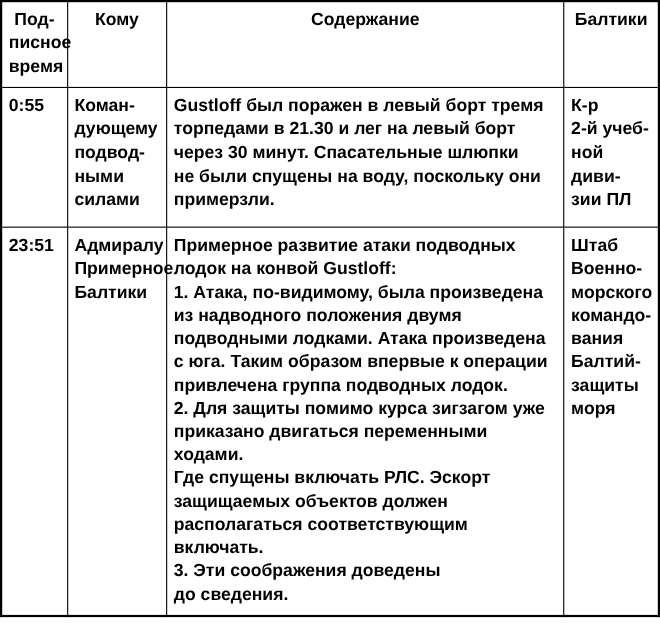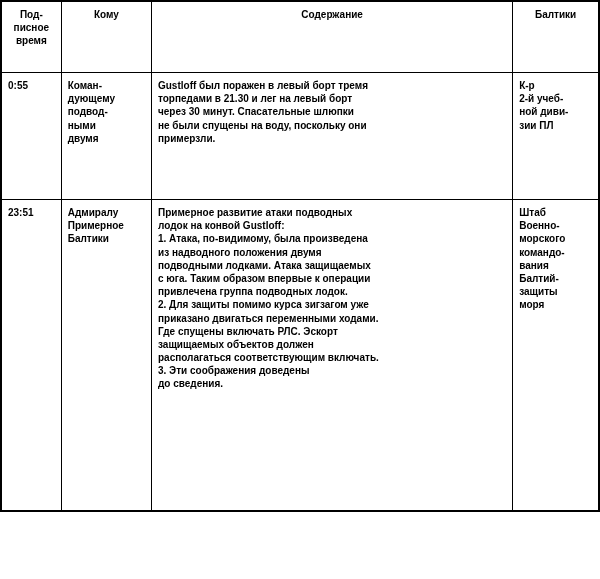--- a/index.html
+++ b/index.html
@@ -17,21 +17,21 @@
   #doc-table {
     border-collapse: collapse;
     width: 600px;
     table-layout: fixed;
     border: 2px solid #000;
   }
   #doc-table td, #doc-table th {
     border: 1px solid #000;
     vertical-align: top;
     padding: 6px 6px 8px 6px;
-    font-size: 10px;
+    font-size: 16px;
     line-height: 1.32;
     font-weight: bold;
   }
   thead th {
     text-align: center;
     vertical-align: middle;
     font-size: 14px;
     padding: 7px 4px;
     height: 56px;
   }
@@ -90,21 +90,21 @@
   <tbody>
 
 
     <tr class="row-2">
       <td class="time">0:55</td>
       <td class="to">
         <span class="line">Коман-</span>
         <span class="line">дующему</span>
         <span class="line">подвод-</span>
         <span class="line">ными</span>
-        <span class="line">двумя</span>
+        <span class="line">силами</span>
       </td>
       <td class="body">
         <span class="line">Gustloff был поражен в левый борт тремя</span>
         <span class="line">торпедами в 21.30 и лег на левый борт</span>
         <span class="line">через 30 минут. Спасательные шлюпки</span>
         <span class="line">не были спущены на воду, поскольку они</span>
         <span class="line">примерзли.</span>
       </td>
       <td class="sign">
         <span class="line">К-р</span>
@@ -119,21 +119,21 @@
       <td class="to">
         <span class="line">Адмиралу</span>
         <span class="line">Примерное</span>
         <span class="line">Балтики</span>
       </td>
       <td class="body">
         <span class="line">Примерное развитие атаки подводных</span>
         <span class="line">лодок на конвой Gustloff:</span>
         <span class="line">1. Атака, по-видимому, была произведена</span>
         <span class="line">из надводного положения двумя</span>
-        <span class="line">подводными лодками. Атака защищаемых</span>
+        <span class="line">подводными лодками. Атака произведена</span>
         <span class="line">с юга. Таким образом впервые к операции</span>
         <span class="line">привлечена группа подводных лодок.</span>
         <span class="line">2. Для защиты помимо курса зигзагом уже</span>
         <span class="line">приказано двигаться переменными ходами.</span>
         <span class="line">Где спущены включать РЛС. Эскорт</span>
         <span class="line">защищаемых объектов должен</span>
         <span class="line">располагаться соответствующим включать.</span>
         <span class="line">3. Эти соображения доведены</span>
         <span class="line">до сведения.</span>
       </td>

